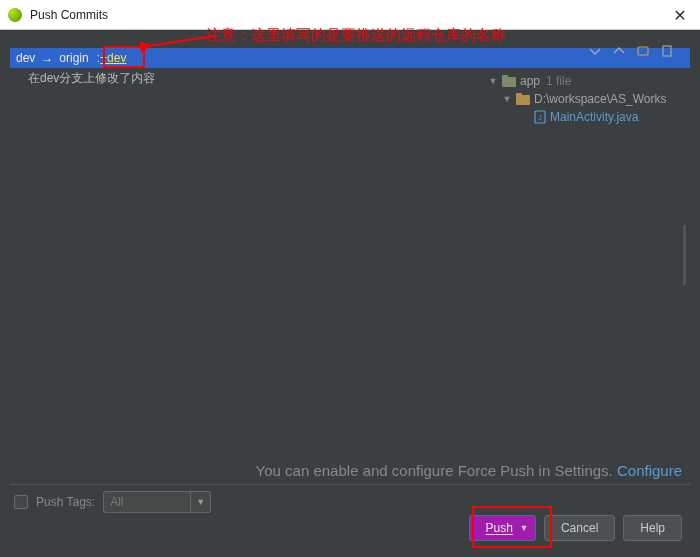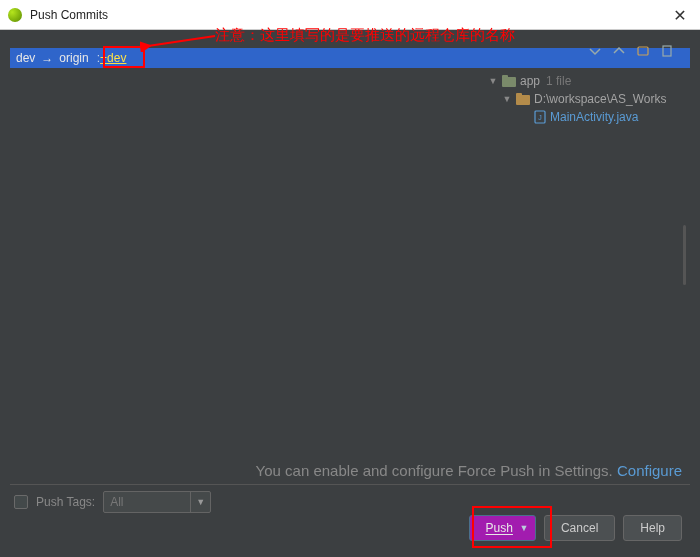--- a/index.html
+++ b/index.html
@@ -14,21 +14,21 @@
     background: radial-gradient(circle at 30% 30%, #b5e61d, #5a8a00);
     margin-right: 8px;
   }
   .titlebar .title { color: #222; font-size: 12px; flex: 1; }
   .titlebar .close {
     width: 40px; height: 30px; display: flex; align-items: center; justify-content: center;
     font-size: 16px; color: #333; cursor: pointer; position: absolute; right: 0; top: 0;
   }
 
   .annotation {
-    position: absolute; top: 26px; left: 215px; color: #ff0000;
+    position: absolute; top: 26px; left: 206px; color: #ff0000;
     font-size: 15px; z-index: 50; pointer-events: none; font-family: "Microsoft YaHei", sans-serif;
   }
   .arrow-svg { position: absolute; top: 32px; left: 140px; z-index: 50; pointer-events: none; }
 
   .content { position: absolute; top: 30px; left: 0; right: 0; bottom: 0; background: #3c3f41; }
 
   .toolbar-icons {
     position: absolute; top: 12px; right: 24px; display: flex; gap: 6px; z-index: 5;
   }
   .toolbar-icons .ticon {
@@ -166,20 +166,21 @@
   </div>
 
   <div class="branch-row">
     <span class="local">dev</span>
     <span class="arrow">→</span>
     <span class="remote">origin</span>
     <span>: </span>
     <span class="target">+dev</span>
   </div>
 
+  <div class="commit-msg">在dev分支上修改了内容</div>
 
   <div class="tree-panel">
     <div class="tree-row">
       <span class="tw">
           <span class="twisty">▼</span>
         </span>
       <svg class="folder-icon" viewBox="0 0 14 12">
         <rect x="0" y="2" width="14" height="10" rx="1" fill="#7a8a6a"></rect>
         <rect x="0" y="0" width="6" height="4" rx="1" fill="#7a8a6a"></rect>
       </svg>

